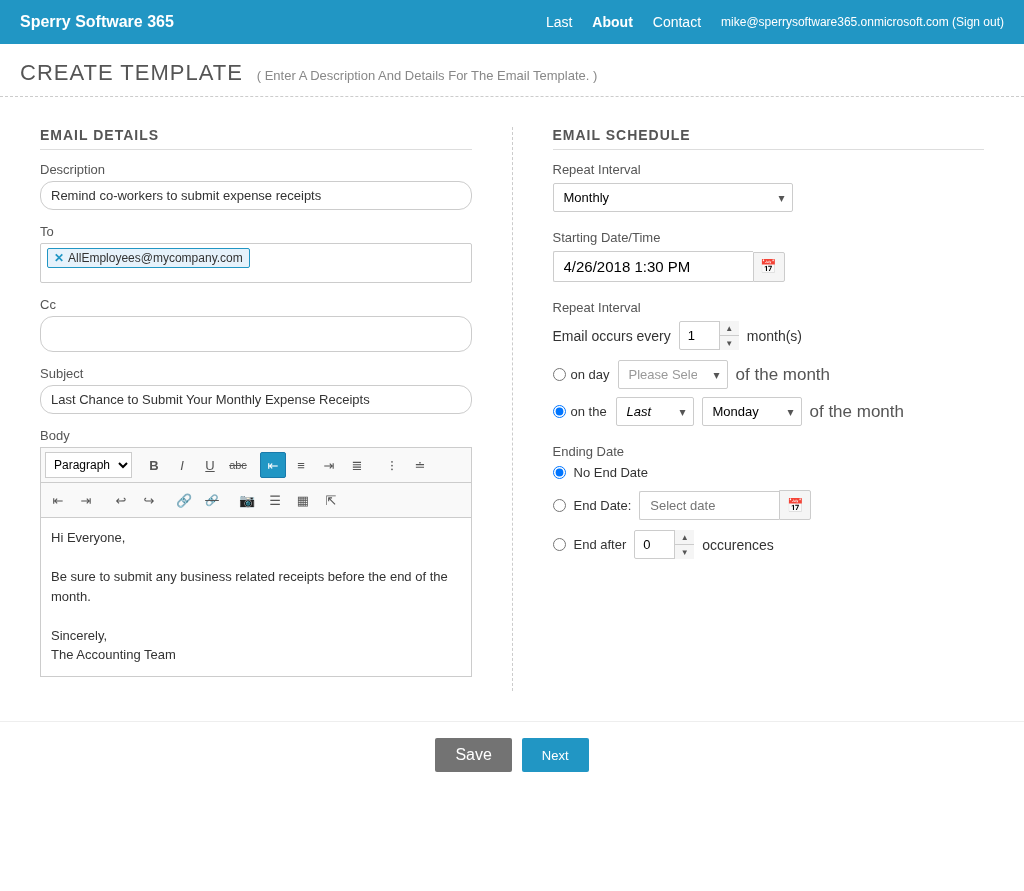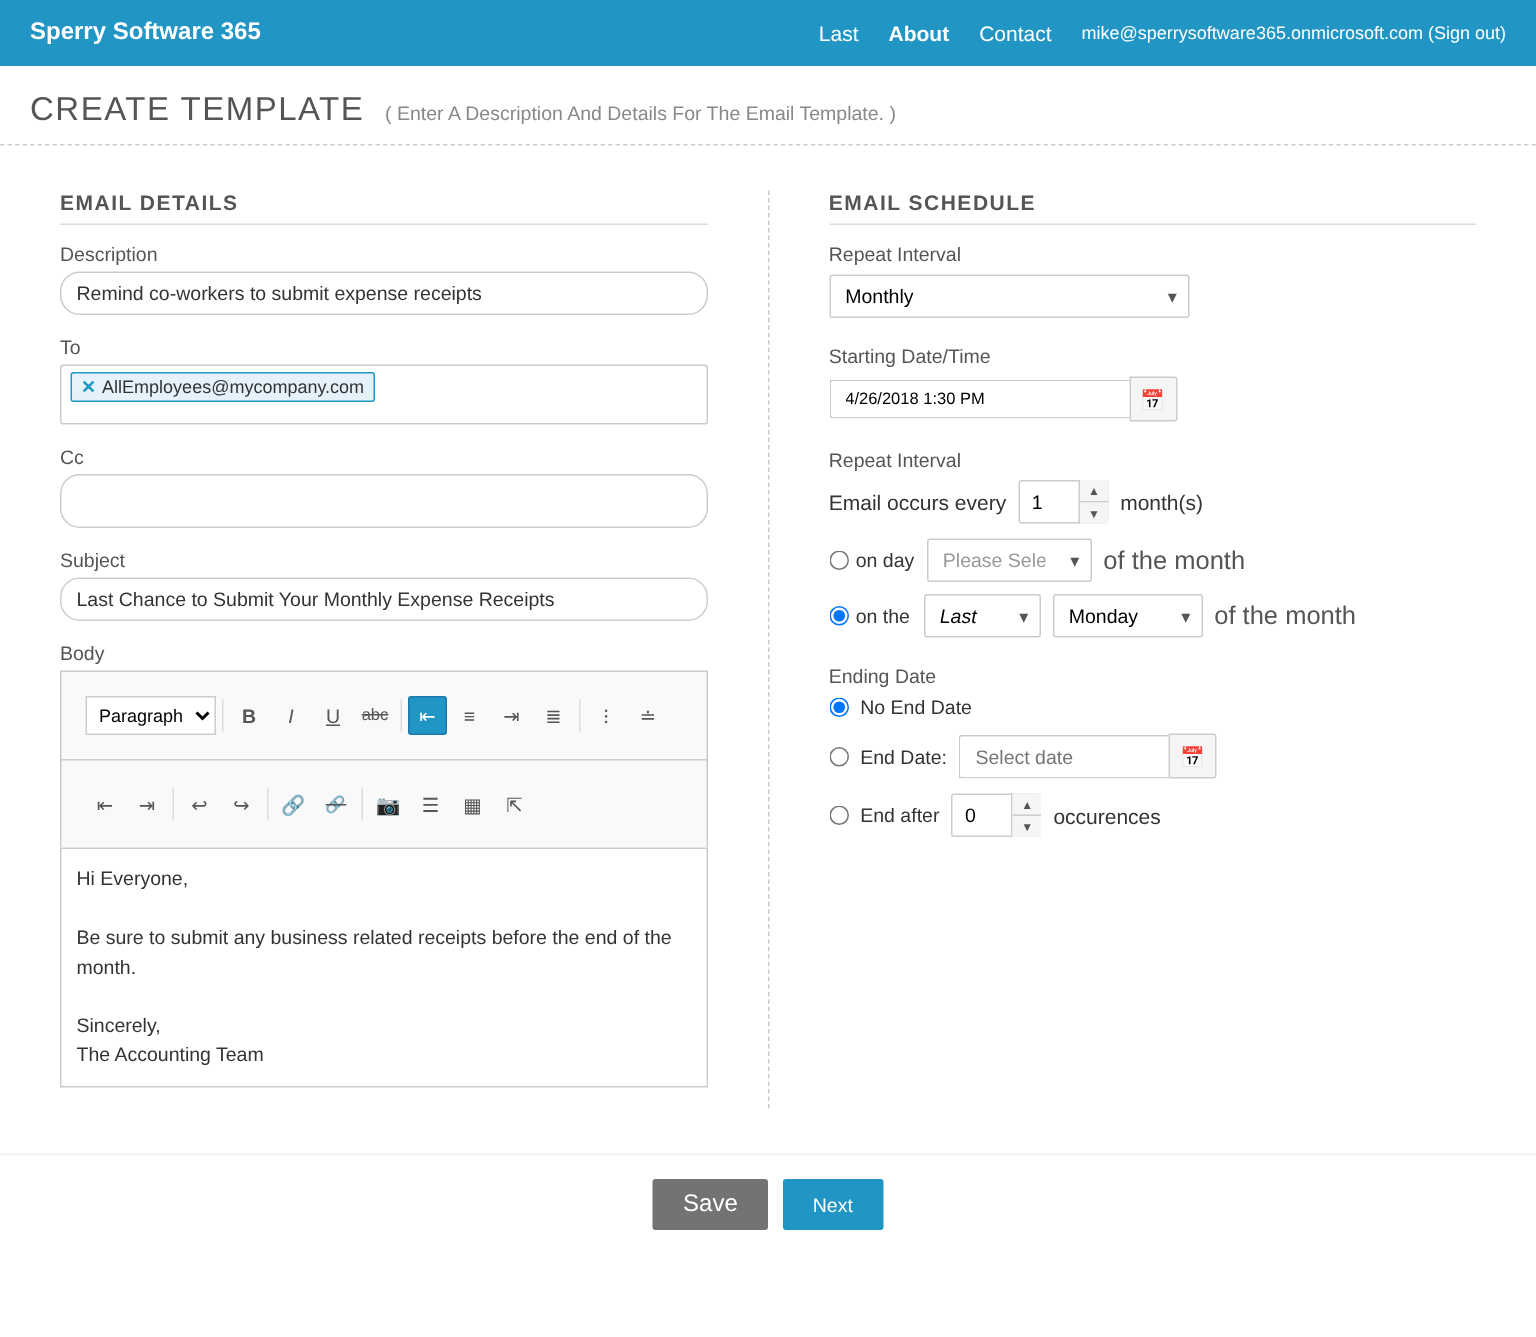--- a/index.html
+++ b/index.html
@@ -131,24 +131,25 @@
       cursor: pointer;
       font-weight: bold;
       font-size: 12px;
     }
 
     
     .editor-toolbar {
       display: flex;
       flex-wrap: wrap;
       gap: 2px;
-      padding: 16px;
+      padding: 4px;
       border: 1px solid #ccc;
       border-bottom: none;
       background: #f9f9f9;
+      align-items: center;
     }
     .toolbar-btn {
       width: 26px;
       height: 26px;
       border: 1px solid transparent;
       background: none;
       cursor: pointer;
       display: flex;
       align-items: center;
       justify-content: center;
@@ -222,21 +223,21 @@
 
     .date-input-wrapper {
       display: flex;
       align-items: center;
     }
     .date-input {
       padding: 6px 10px;
       border: 1px solid #ccc;
       border-right: none;
       border-radius: 2px 0 0 2px;
-      font-size: 11px;
+      font-size: 15px;
       width: 200px;
       outline: none;
     }
     .date-icon-btn {
       width: 32px;
       height: 30px;
       border: 1px solid #ccc;
       border-radius: 0 2px 2px 0;
       background: #f5f5f5;
       cursor: pointer;

